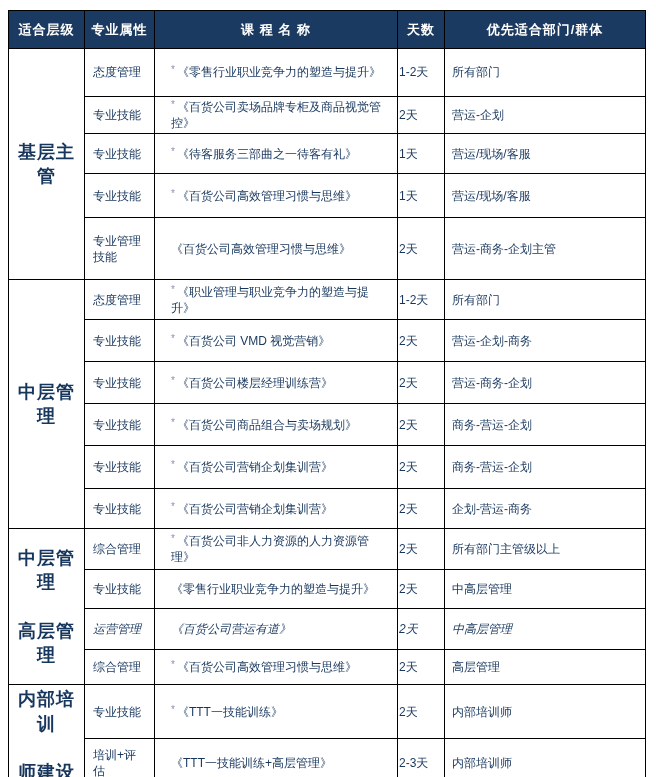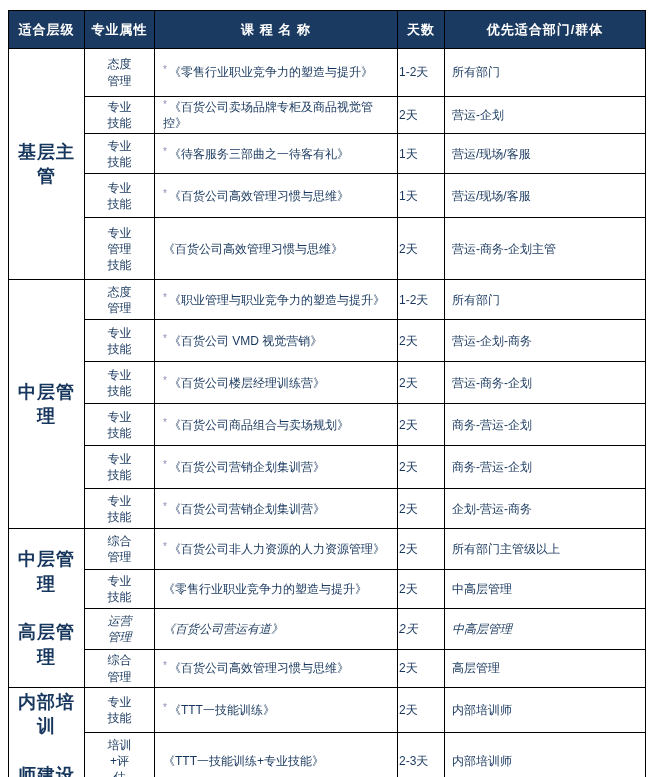--- a/index.html
+++ b/index.html
@@ -47,26 +47,26 @@
     line-height: 1.35;
   }
   td.level-cell {
     text-align: center;
     font-weight: bold;
     font-size: 18px;
     letter-spacing: 1px;
     white-space: pre-line;
     padding: 2px 3px;
   }
-  td.attr-cell { padding: 2px 20px; text-align: center; }
+  td.attr-cell { padding: 2px 8px; }
   td.days-cell {
     text-align: left;
     padding: 2px 1px;
   }
-  td.course-cell { padding: 2px 8px; }
+  td.course-cell { padding: 2px 16px; }
   .star {
     color: #8e8eb8;
     font-size: 10px;
     vertical-align: top;
     margin-right: 2px;
     line-height: 1;
     display: inline-block;
     transform: translateY(1px);
   }
 </style>
@@ -191,19 +191,19 @@
           <td class="level-cell" rowspan="2">内部培训
 
 师建设</td>
           <td class="attr-cell">专业技能</td>
           <td class="course-cell"><span class="star">*</span><span>《TTT一技能训练》</span></td>
           <td class="days-cell">2天</td>
           <td class="dept-cell">内部培训师</td>
         </tr>
         <tr style="height: 35px;">
           <td class="attr-cell">培训+评估</td>
-          <td class="course-cell"><span>《TTT一技能训练+专业技能》</span></td>
+          <td class="course-cell"><span>《TTT一技能训练+高层管理》</span></td>
           <td class="days-cell">2-3天</td>
           <td class="dept-cell">内部培训师</td>
         </tr>
       </tbody>
   </table>
 </div>
 
 </body></html>

